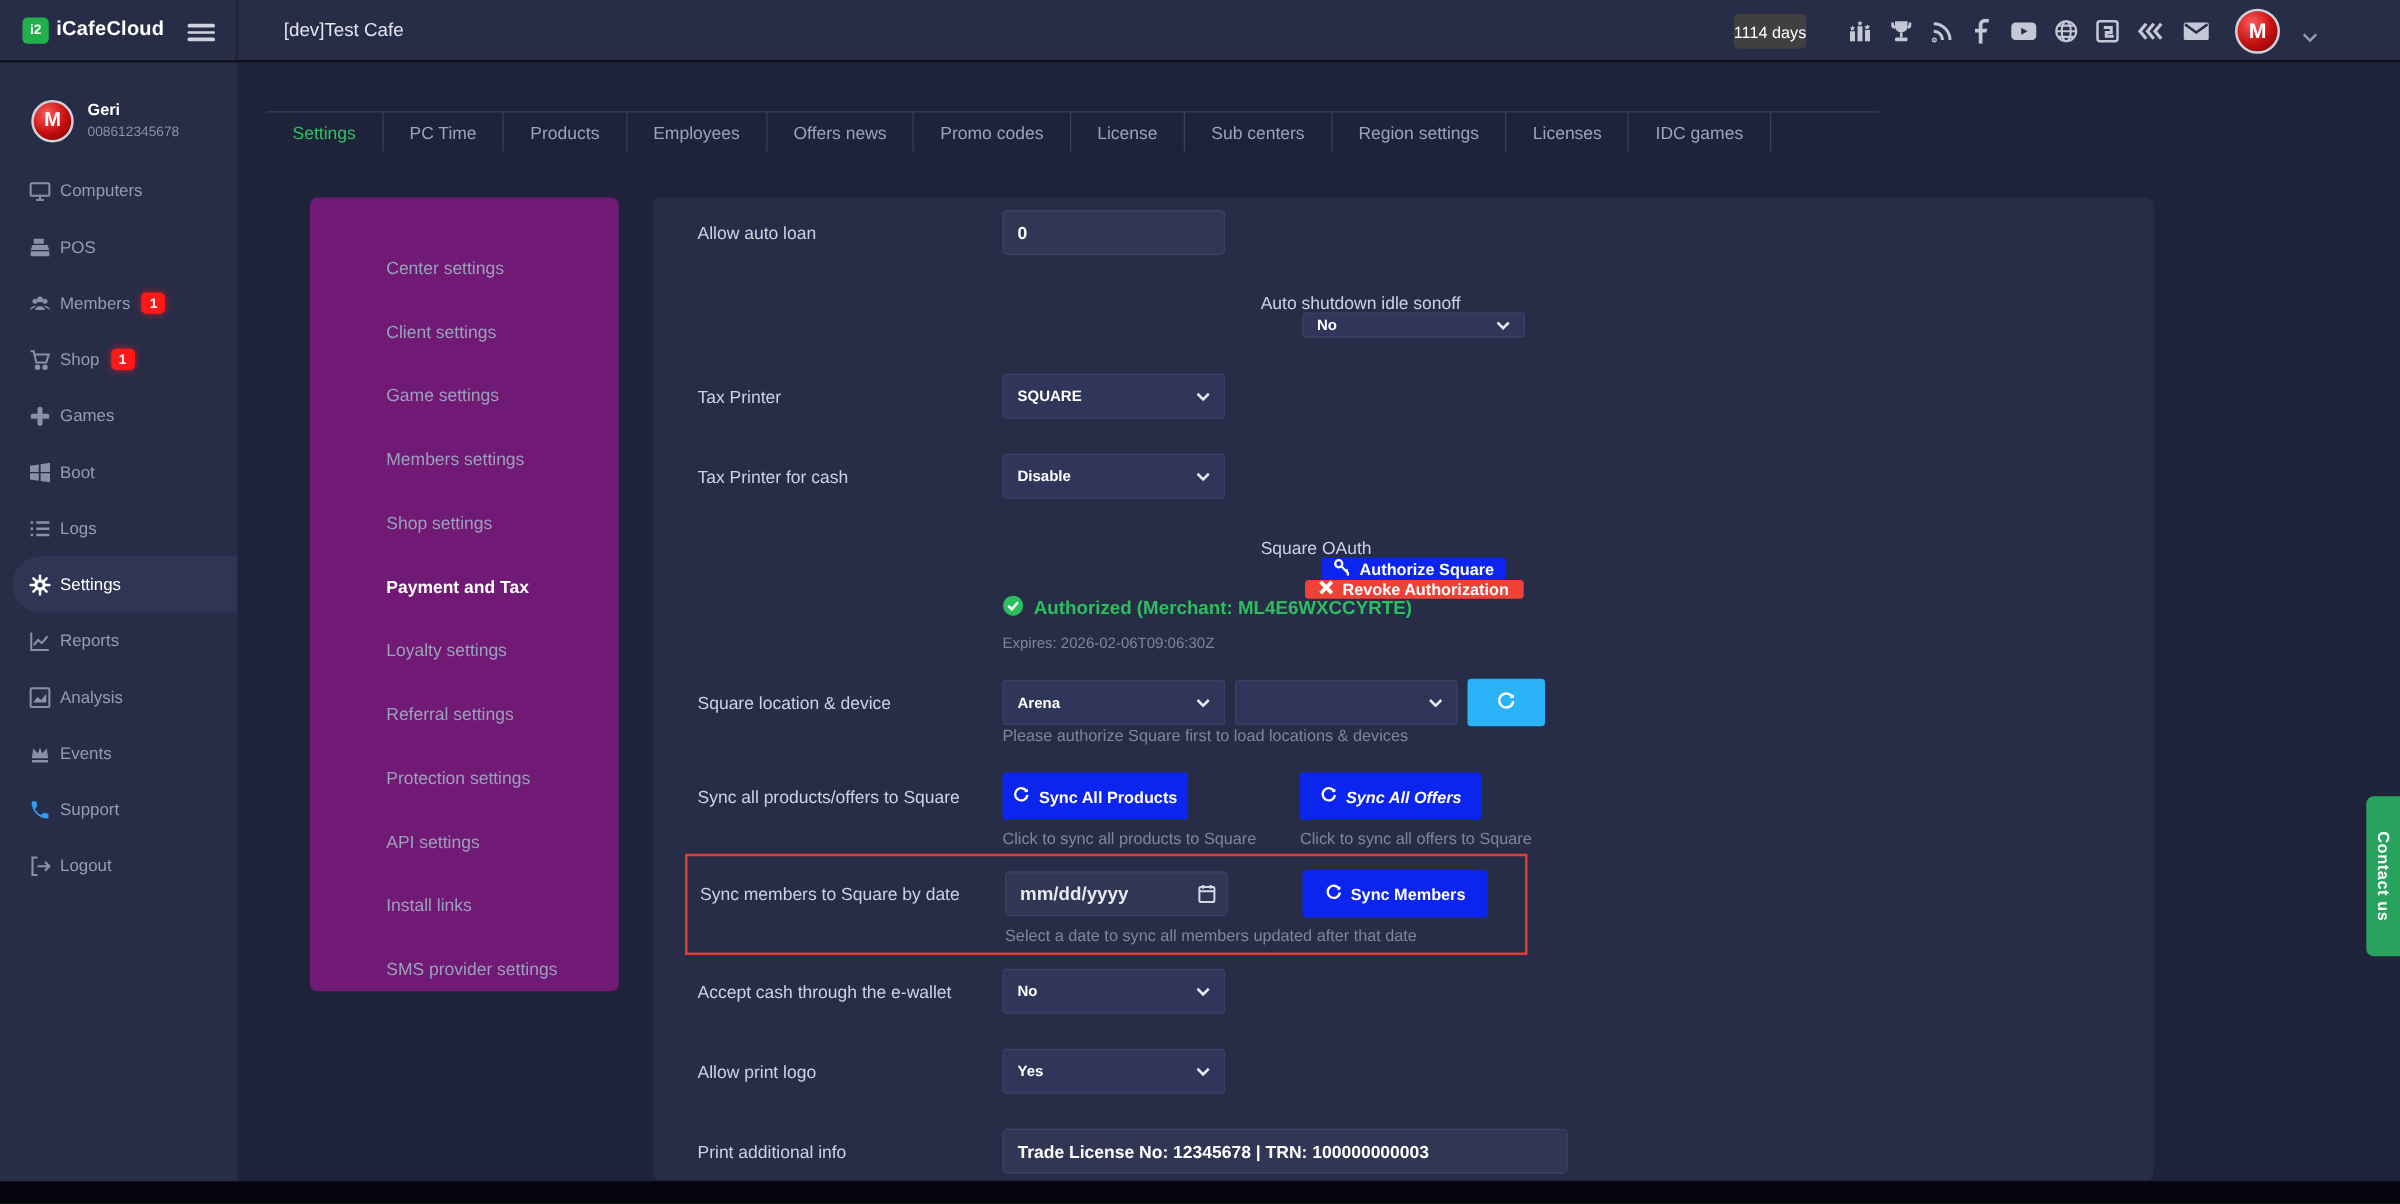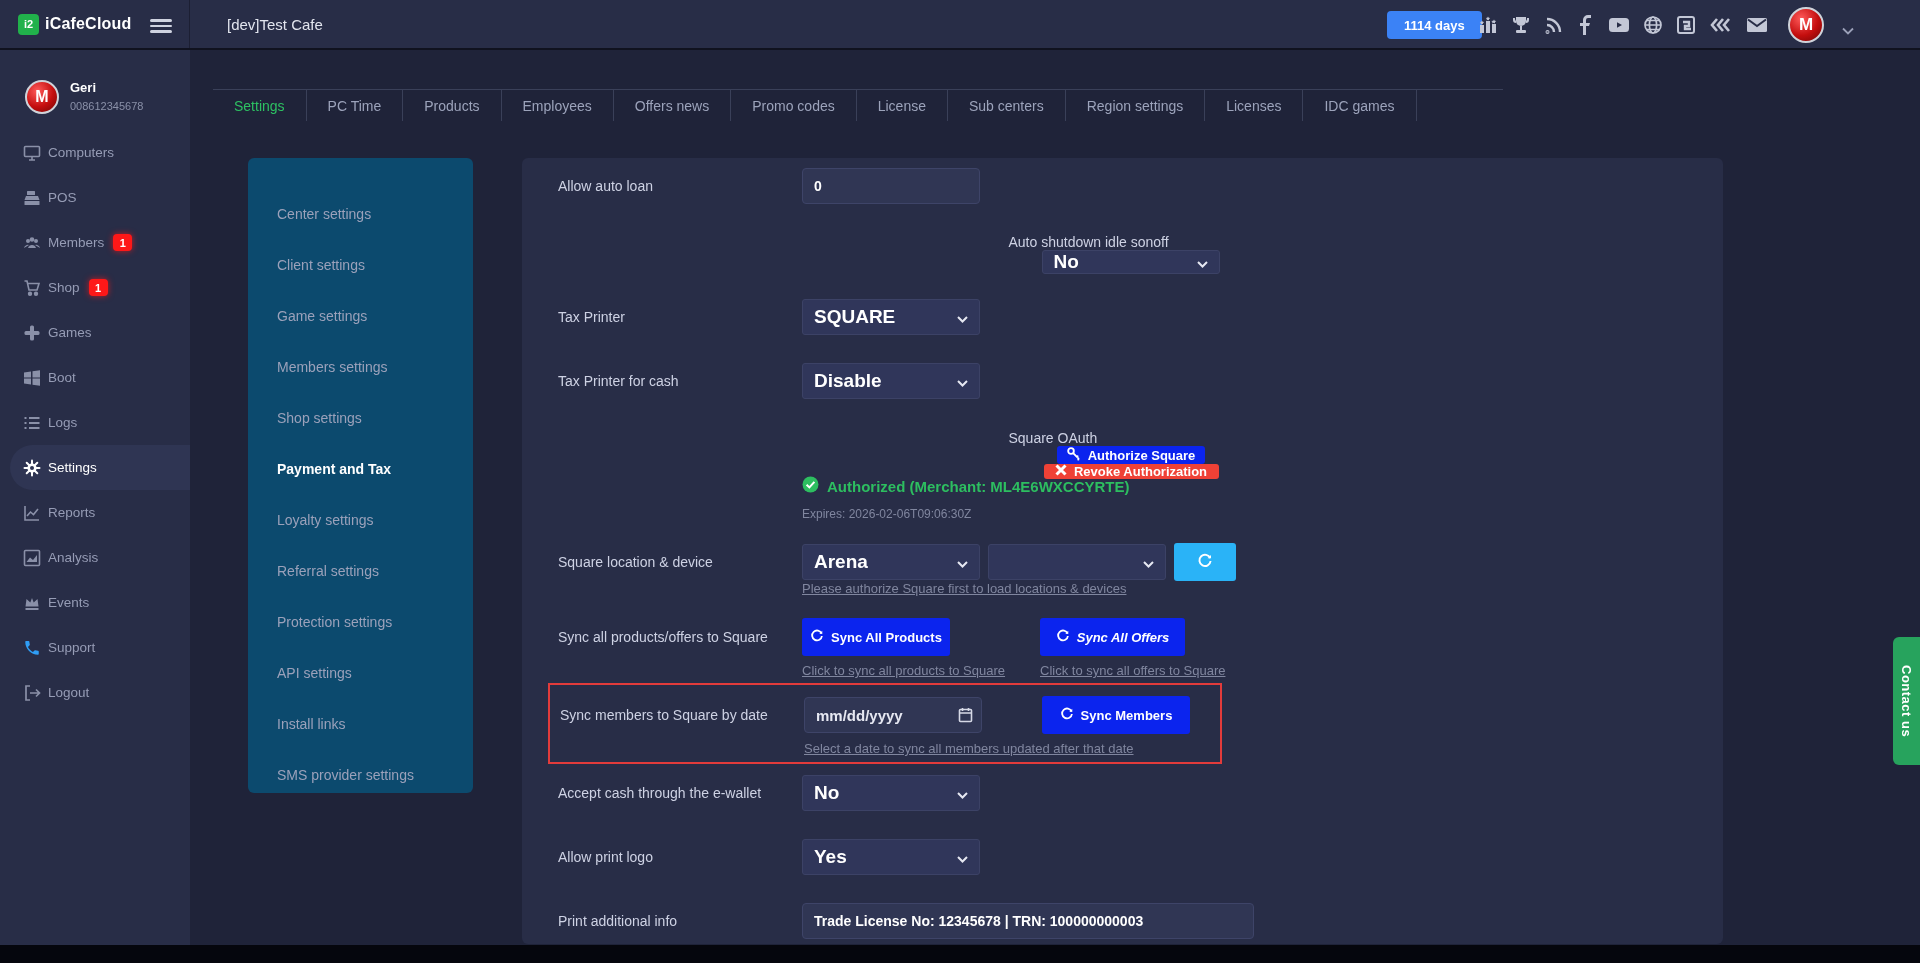--- a/index.html
+++ b/index.html
@@ -7,21 +7,21 @@
   .app { position:relative; width:1920px; height:963px; background:#1f2339; overflow:hidden; }
 
   
   .topbar { position:absolute; left:0; top:0; width:1920px; height:50px; background:#282d47; border-bottom:2px solid #10121f; z-index:5; }
   .logo-area { position:absolute; left:0; top:0; width:190px; height:48px; border-right:1px solid #1c1f33; display:flex; align-items:center; }
   .logo-mark { width:21px; height:21px; margin-left:18px; background:#21b14b; border-radius:4px; color:#fff; font-weight:bold; font-size:11px; display:flex; align-items:center; justify-content:center; }
   .logo-text { color:#fff; font-size:16px; font-weight:bold; margin-left:6px; letter-spacing:.2px; }
   .hamburger { position:absolute; left:150px; top:16px; width:22px; cursor:pointer; }
   .hamburger div { height:2.5px; background:#cfd3e0; margin:3px 0; border-radius:2px; }
   .page-title { position:absolute; left:227px; top:16px; color:#e2e5ee; font-size:15px; }
-  .days-badge { position:absolute; left:1387px; top:11px; height:28px; padding:0 17px; background:#3b82f6; color:#fff; font-size:13px; font-weight:bold; border-radius:4px; display:flex; align-items:center; }
+  .days-badge { position:absolute; left:1387px; top:11px; height:28px; padding:0 0; background:#404040; color:#fff; font-size:13px; font-weight:normal; border-radius:4px; display:flex; align-items:center; }
   .top-icons { position:absolute; left:1478px; top:0; height:50px; display:flex; align-items:center; gap:13px; }
   .top-icons svg { display:block; }
   .ticon { color:#c3c7d6; cursor:pointer; }
   .avatar-top { position:absolute; left:1788px; top:7px; width:36px; height:36px; border-radius:50%; border:2px solid #cfd3da; background:radial-gradient(circle at 35% 30%, #ff5a5a, #c40e0e 55%, #6e0505); color:#fff; font-weight:bold; font-size:17px; display:flex; align-items:center; justify-content:center; cursor:pointer; }
   .chev-top { position:absolute; left:1842px; top:21px; color:#9aa0b8; }
 
   
   .sidebar { position:absolute; left:0; top:50px; width:190px; height:895px; background:#282d47; z-index:4; }
   .avatar-side { position:absolute; left:25px; top:30px; width:34px; height:34px; border-radius:50%; border:2px solid #cfd3da; background:radial-gradient(circle at 35% 30%, #ff5a5a, #c40e0e 55%, #6e0505); color:#fff; font-weight:bold; font-size:16px; display:flex; align-items:center; justify-content:center; }
   .user-name { position:absolute; left:70px; top:30px; color:#fff; font-size:13px; font-weight:bold; }
@@ -36,36 +36,36 @@
   .badge { margin-left:9px; background:#fe1818; color:#fff; font-size:11px; font-weight:bold; padding:2.5px 6.5px; border-radius:4px; box-shadow:0 0 6px rgba(254,24,24,.7); }
   .support-icon { color:#2f9df5 !important; }
 
   
   .tabs { position:absolute; left:213px; top:89px; width:1290px; border-top:1px solid #3a4059; z-index:3; }
   .tab-row { display:flex; height:31px; align-items:stretch; }
   .tab { display:flex; align-items:center; padding:0 21px; font-size:14px; color:#9ca3bb; border-right:1px solid #3a4059; cursor:pointer; white-space:nowrap; }
   .tab.active { color:#2dc162; }
 
   
-  .settings-panel { position:absolute; left:248px; top:158px; width:225px; height:635px; background:#0c4a6e; border-radius:6px; padding-top:30px; z-index:2; }
+  .settings-panel { position:absolute; left:248px; top:158px; width:247px; height:635px; background:#701a75; border-radius:6px; padding-top:30px; z-index:2;padding-left:32px; }
   .sm-item { height:51px; display:flex; align-items:center; padding-left:29px; color:#9ba1ba; font-size:14px; cursor:pointer; }
   .sm-item.active { color:#fff; font-weight:bold; }
 
   .form-panel { position:absolute; left:522px; top:158px; width:1201px; height:786px; background:#282d47; border-radius:6px; z-index:2; }
   .frow { position:absolute; left:36px; right:20px; display:flex; align-items:center; }
   .flabel { width:244px; color:#ced2e4; font-size:14px; flex:none; }
   .ctrl-input { width:178px; height:36px; background:#303654; border:1px solid #3e4468; border-radius:4px; color:#fff; font-size:14px; font-weight:bold; padding:0 11px; font-family:"Liberation Sans","DejaVu Sans",sans-serif; }
   .wide-input { width:452px; }
-  .sel { width:178px; height:36px; background:#30365a; border:1px solid #3c4266; border-radius:3px; display:flex; align-items:center; justify-content:space-between; padding:0 11px; color:#fff; font-size:19px; font-weight:600; cursor:pointer; }
+  .sel { width:178px; height:36px; background:#30365a; border:1px solid #3c4266; border-radius:3px; display:flex; align-items:center; justify-content:space-between; padding:0 11px; color:#fff; font-size:12px; font-weight:600; cursor:pointer; }
   .sel .chev { color:#e6e8f2; }
   .btn { height:38px; border:none; border-radius:3px; color:#fff; font-size:13px; font-weight:bold; display:inline-flex; align-items:center; justify-content:center; gap:7px; cursor:pointer; font-family:"Liberation Sans","DejaVu Sans",sans-serif; }
   .btn-blue { background:#0b24ee; }
   .btn-red { background:#ef4136; }
   .btn-cyan { background:#2ab3f7; width:62px; }
-  .help { color:#80869f; font-size:12.5px;text-decoration:underline; }
+  .help { color:#80869f; font-size:12.5px; }
   .status-line { position:absolute; left:280px; display:flex; align-items:center; gap:8px; color:#2dbe60; font-size:15px; font-weight:600; }
   .expires { position:absolute; left:280px; color:#80869f; font-size:12px; }
   .red-box { position:absolute; left:26px; top:525px; width:674px; height:81px; border:2px solid #e23b3b; }
   .date-field { position:relative; width:178px; height:36px; background:#303654; border:1px solid #3e4468; border-radius:4px; }
   .date-field input { width:100%; height:100%; background:transparent; border:none; color:#e6e8f2; font-size:15px; font-weight:bold; padding:0 30px 0 11px; font-family:"Liberation Sans","DejaVu Sans",sans-serif; }
   .date-field input::placeholder { color:#e6e8f2; opacity:1; }
   .cal-icon { position:absolute; right:8px; top:9px; color:#d6d9e6; }
 
   .contact-tab { position:absolute; left:1893px; top:637px; width:27px; height:128px; background:#27a35d; border-radius:6px 0 0 6px; display:flex; align-items:center; justify-content:center; writing-mode:vertical-rl; color:#fff; font-size:13px; font-weight:bold; letter-spacing:.5px; cursor:pointer; z-index:6; }
   .bottom-strip { position:absolute; left:0; top:945px; width:1920px; height:18px; background:#05060d; z-index:7; }

